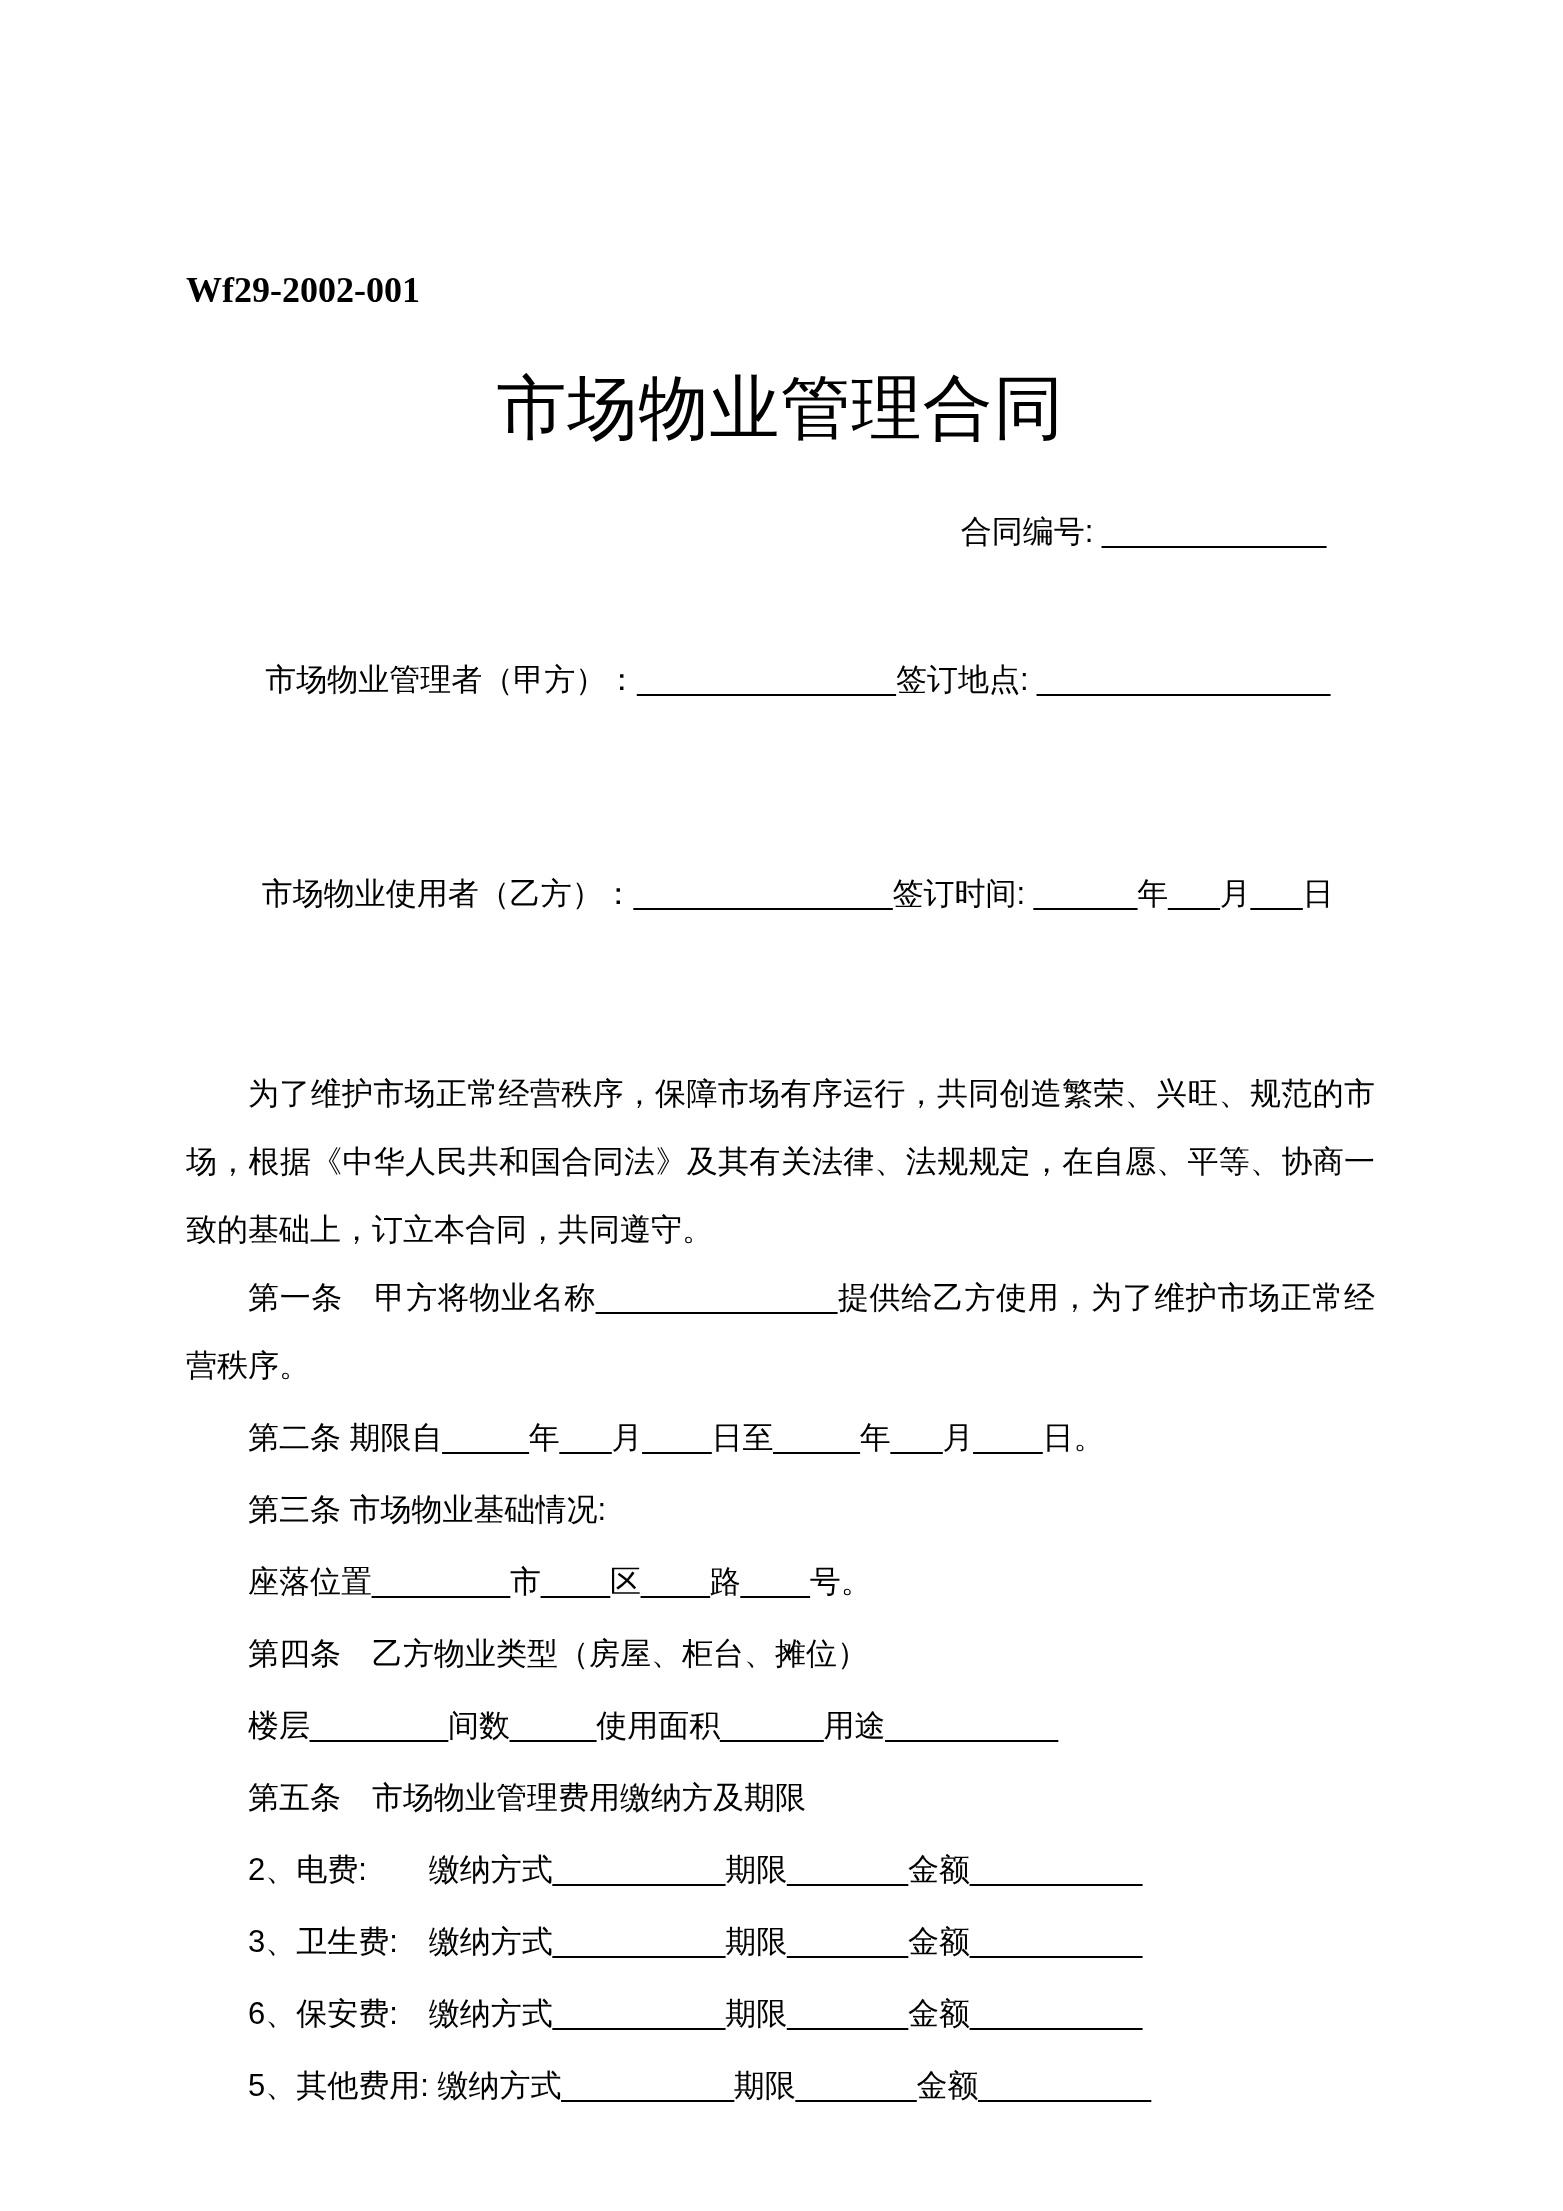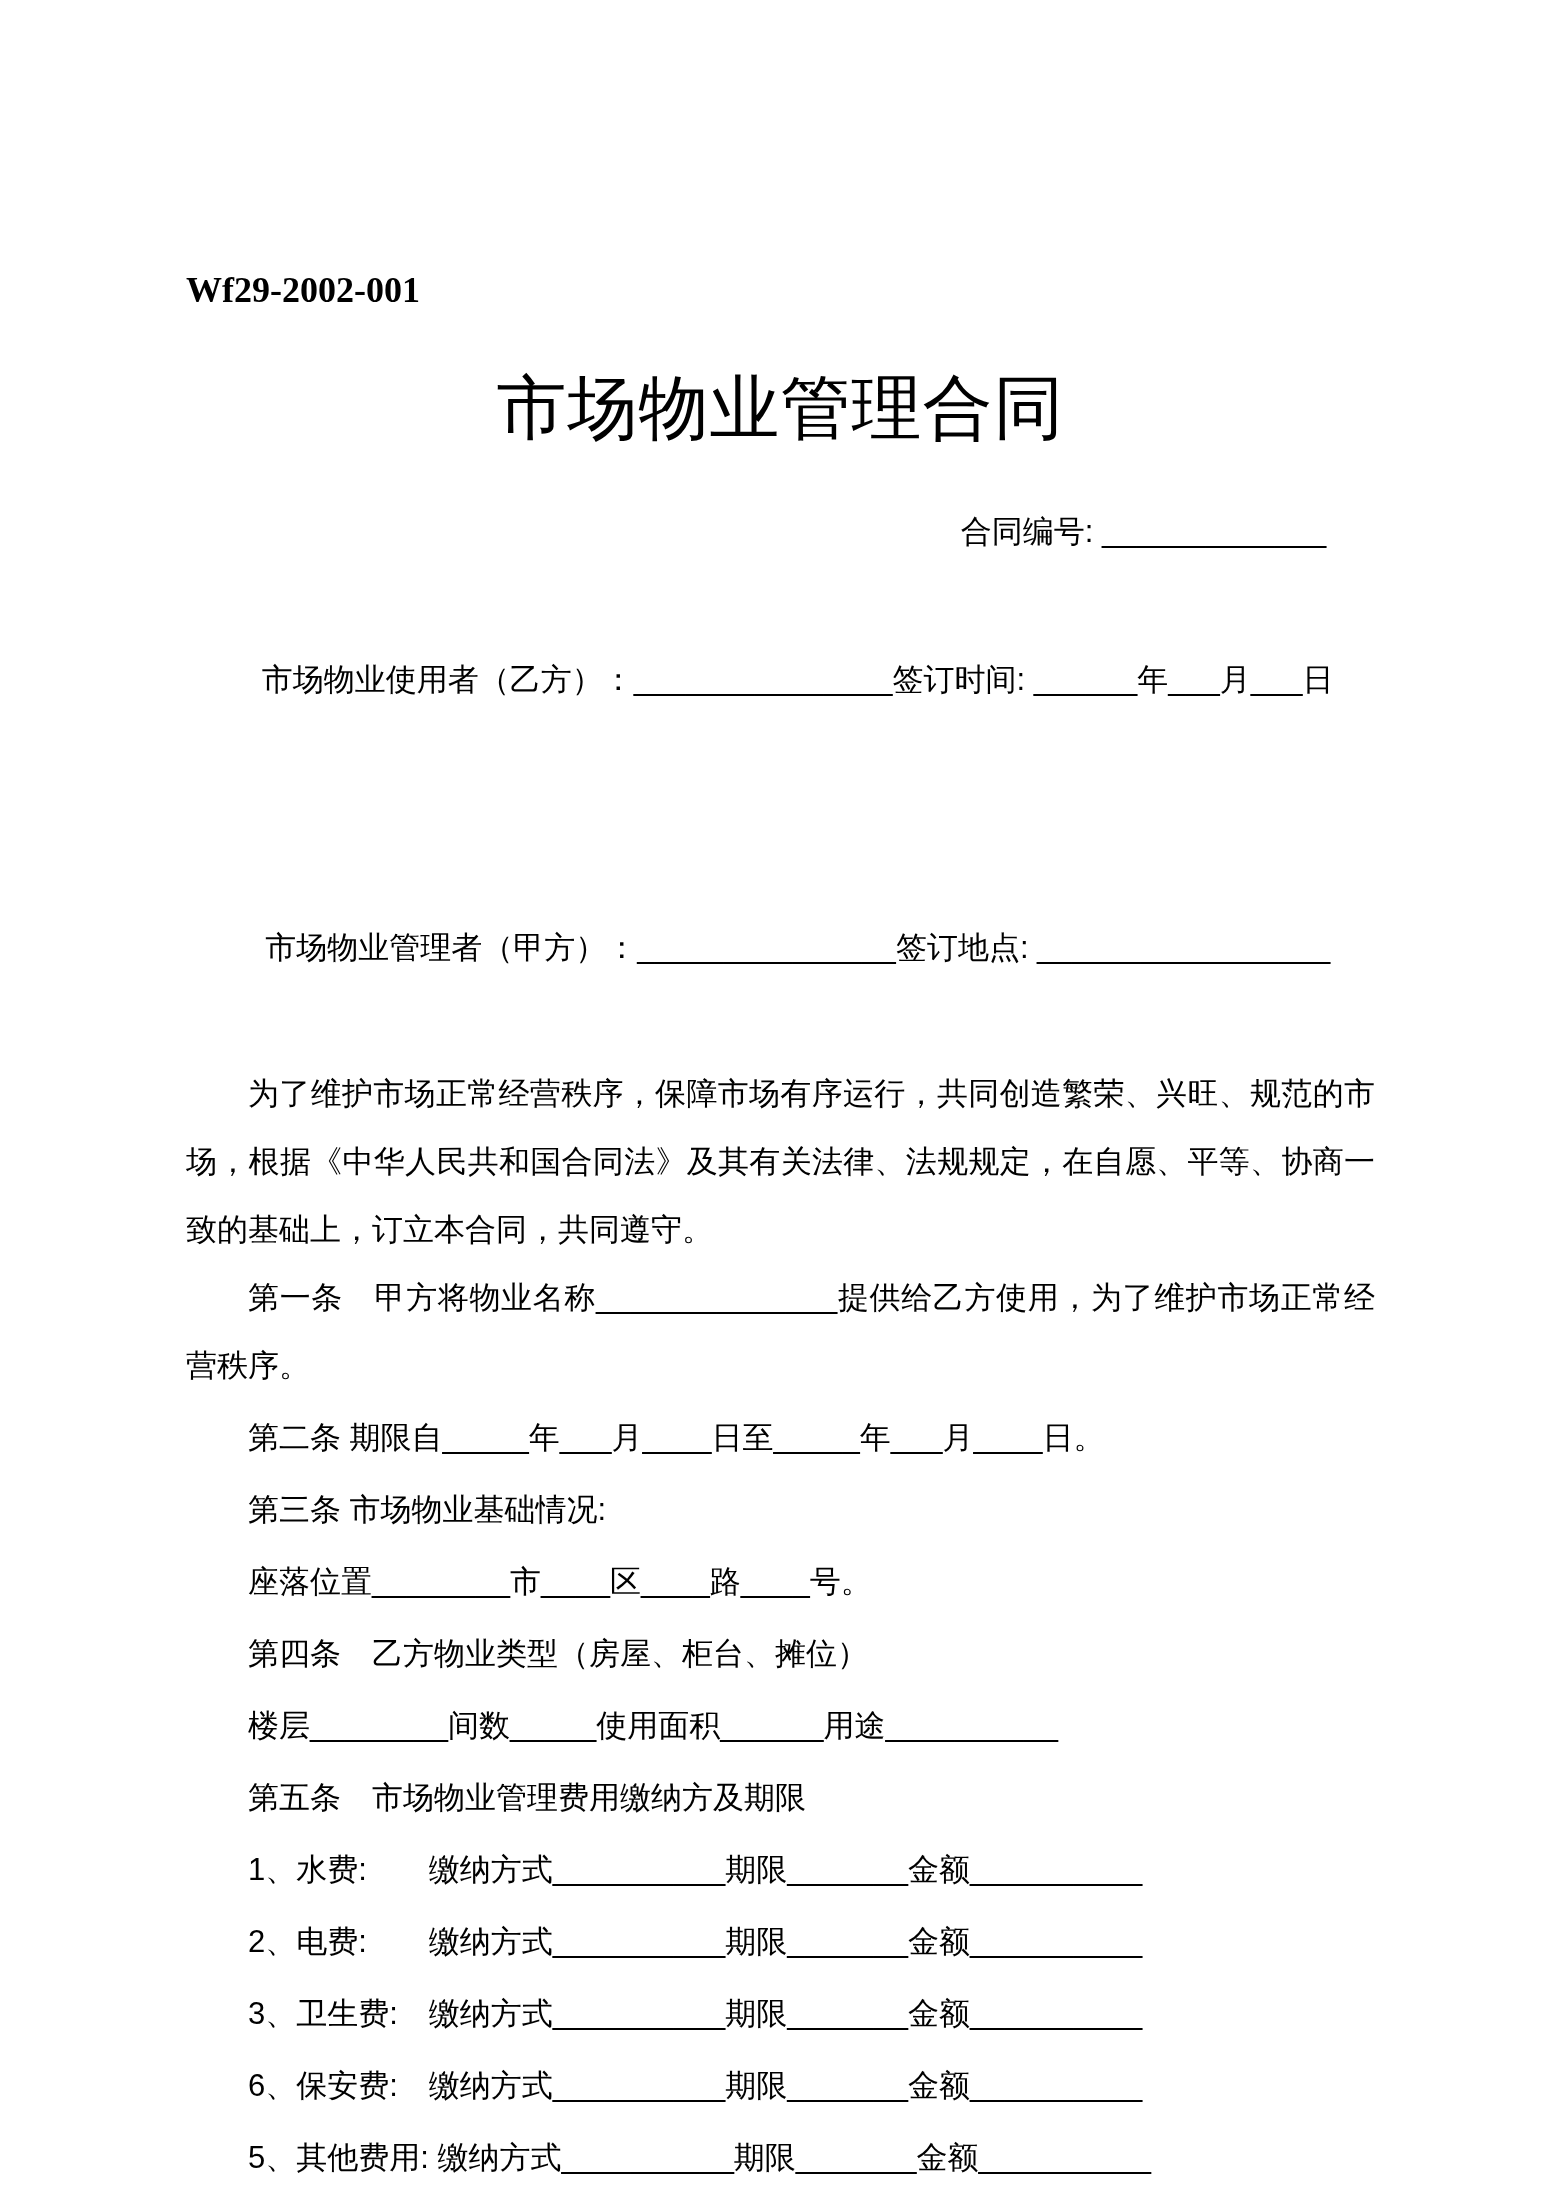--- a/index.html
+++ b/index.html
@@ -65,36 +65,35 @@
 <body>
 
 <div class="page">
 
   <div class="doc-code">Wf29-2002-001</div>
 
   <h1 class="doc-title">市场物业管理合同</h1>
 
   <div class="line meta-no">合同编号: _____________</div>
 
+  <div class="line meta-row">
+    <span class="col-left">市场物业管理者（甲方）：_______________</span><span>签订地点: _________________</span>
+  </div>
+
   <div class="line meta-row last">
     <span class="col-left">市场物业使用者（乙方）：_______________</span><span>签订时间: ______年___月___日</span>
-  </div>
-
-  <div class="line meta-row">
-    <span class="col-left">市场物业管理者（甲方）：_______________</span><span>签订地点: _________________</span>
   </div>
 
   <p class="line preamble">为了维护市场正常经营秩序，保障市场有序运行，共同创造繁荣、兴旺、规范的市场，根据《中华人民共和国合同法》及其有关法律、法规规定，在自愿、平等、协商一致的基础上，订立本合同，共同遵守。</p>
 
   <p class="line clause">第一条　甲方将物业名称______________提供给乙方使用，为了维护市场正常经营秩序。</p>
   <p class="line clause">第二条 期限自_____年___月____日至_____年___月____日。</p>
   <p class="line clause">第三条 市场物业基础情况:</p>
   <p class="line clause">座落位置________市____区____路____号。</p>
   <p class="line clause">第四条　乙方物业类型（房屋、柜台、摊位）</p>
   <p class="line clause">楼层________间数_____使用面积______用途__________</p>
   <p class="line clause">第五条　市场物业管理费用缴纳方及期限</p>
-  <p class="line clause">1、水费:　　缴纳方式__________期限_______金额__________</p>
   <p class="line clause">2、电费:　　缴纳方式__________期限_______金额__________</p>
   <p class="line clause">3、卫生费:　缴纳方式__________期限_______金额__________</p>
   <p class="line clause">6、保安费:　缴纳方式__________期限_______金额__________</p>
   <p class="line clause">5、其他费用: 缴纳方式__________期限_______金额__________</p>
 
 </div>
 
 </body></html>

